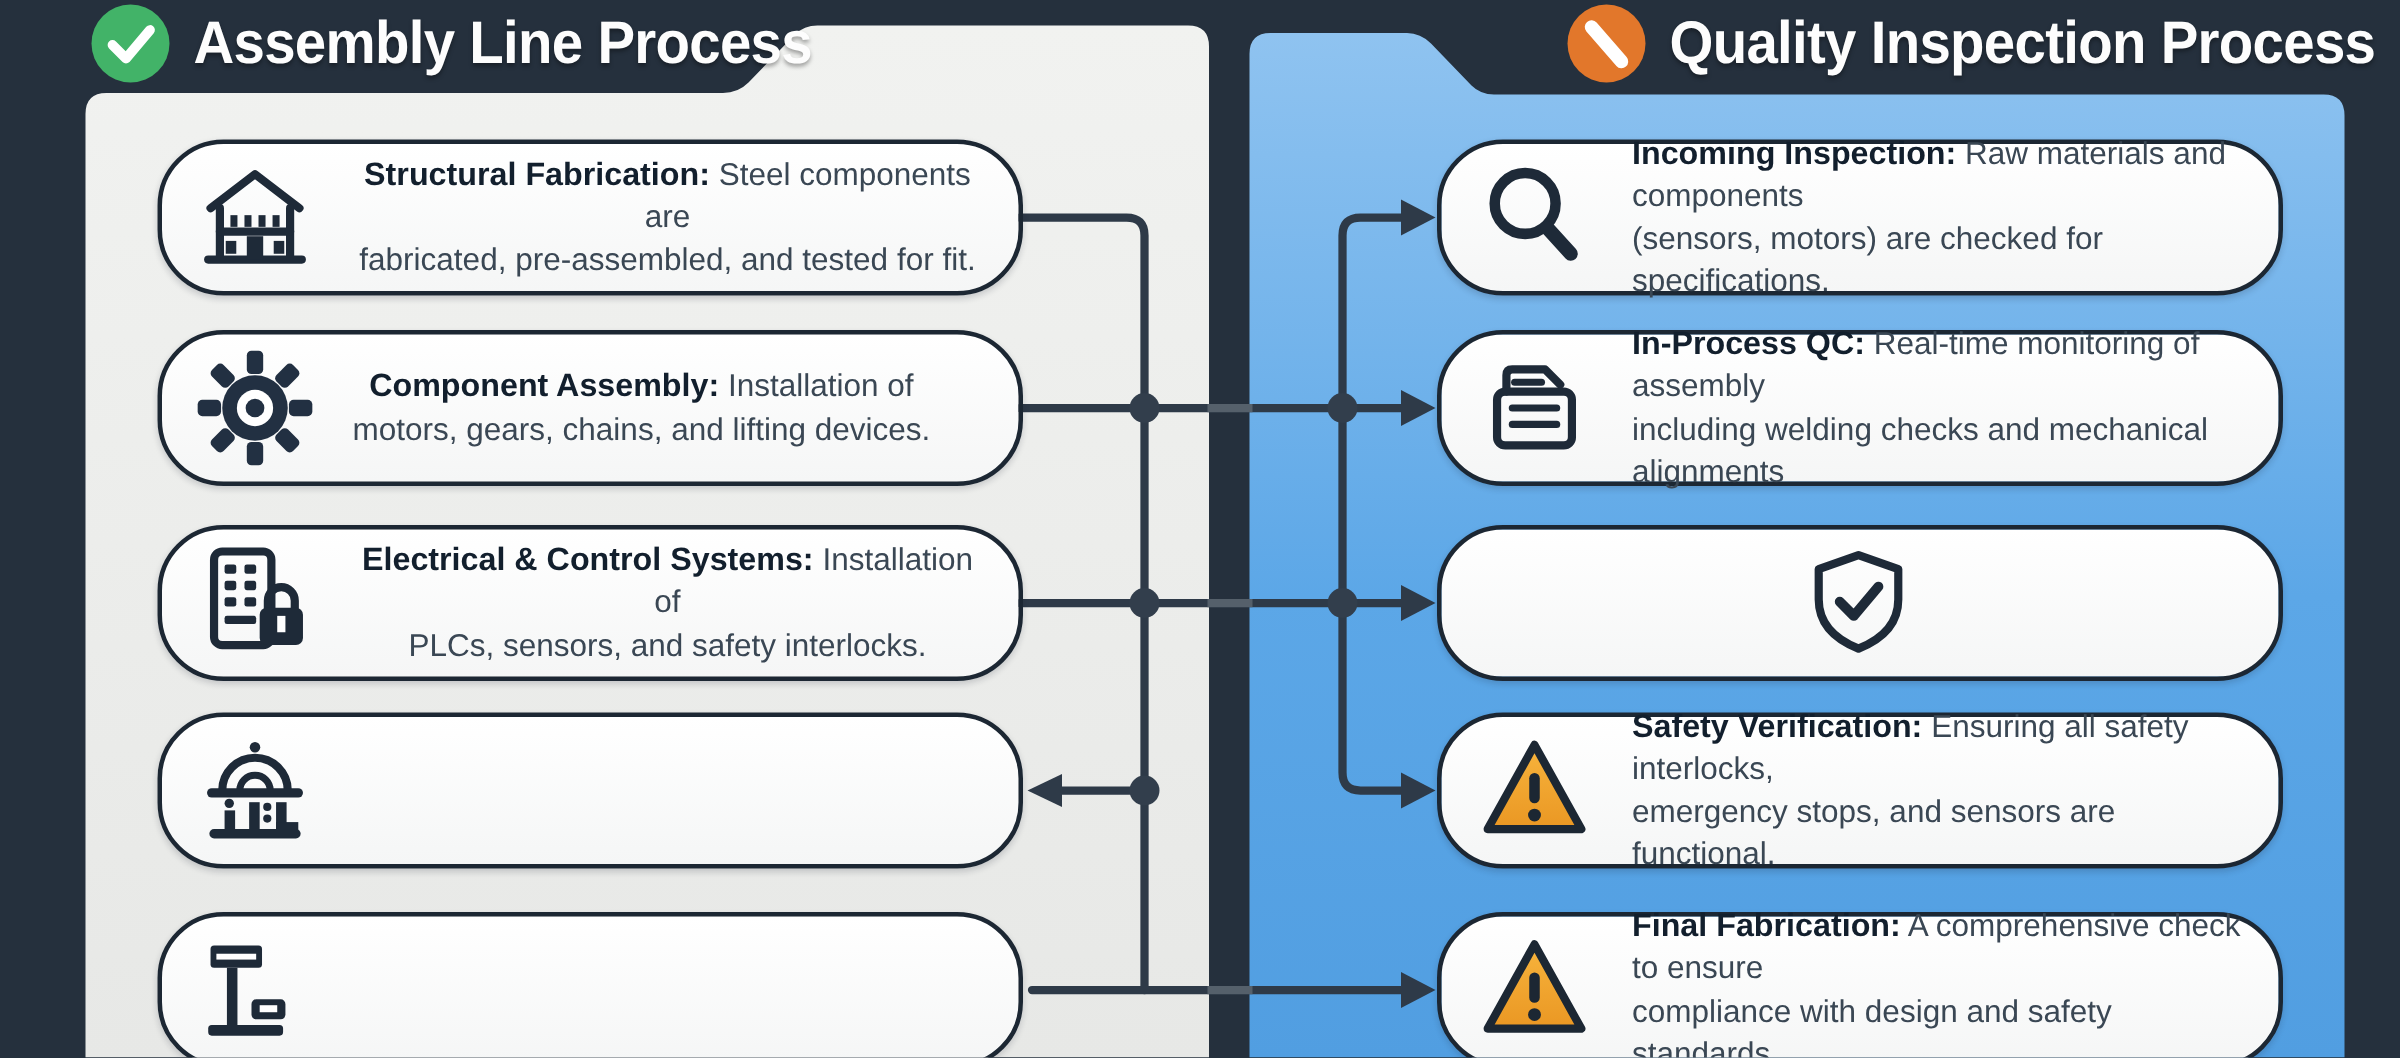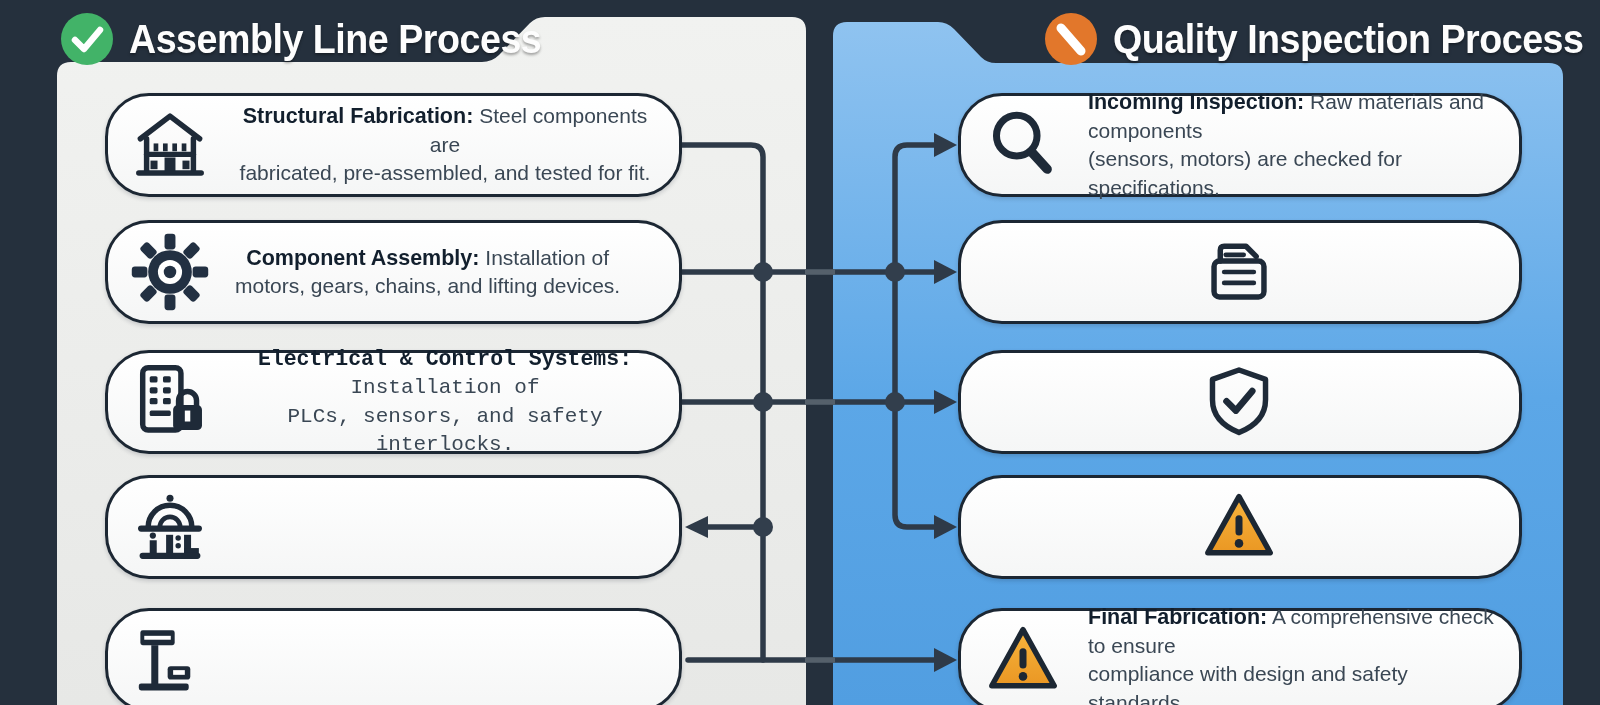--- a/index.html
+++ b/index.html
@@ -3,21 +3,21 @@
 <meta charset="utf-8">
 <style>
   html,body{margin:0;padding:0;}
   body{
     width:1600px;height:705px;position:relative;overflow:hidden;
     background:#25303d;
     font-family:"Liberation Sans",sans-serif;
   }
   .bg-layer{position:absolute;left:0;top:0;z-index:0;}
   
-  .panel-header{position:absolute;top:12px;display:flex;align-items:center;gap:15px;z-index:3;}
+  .panel-header{position:absolute;top:2px;display:flex;align-items:center;gap:15px;z-index:3;}
   .panel-header .badge{width:54px;height:54px;flex:0 0 54px;}
   .panel-header h1{
     margin:0;color:#fdfdfd;font-size:40px;font-weight:bold;letter-spacing:-.5px;
     transform:scaleX(.94);transform-origin:left center;white-space:nowrap;
     text-shadow:0 2px 3px rgba(0,0,0,.35);
   }
   #header-left{left:60px;}
   #header-right{left:1044px;}
   
   .pbox{
@@ -29,21 +29,21 @@
     box-shadow:0 2px 4px rgba(20,30,45,.18);
   }
   .pbox.left{left:105px;width:577px;text-align:center;}
   .pbox.right{left:958px;width:564px;justify-content:center;}
   .pbox .icon{flex:0 0 80px;height:82px;display:flex;align-items:center;justify-content:center;}
   .pbox .icon svg{width:78px;height:78px;}
   .pbox p{
     margin:0;font-size:21px;line-height:28.5px;color:#3a4754;white-space:pre-line;
   }
   .pbox p strong{color:#121f2d;font-weight:bold;font-size:21.5px;}
-  .row0{top:93px;}.row1{top:220px;}.row2{top:350px;font-family:Liberation Mono, monospace;}.row3{top:475px;}.row4{top:608px;}
+  .row0{top:93px;}.row1{top:220px;}.row2{top:350px;}.row3{top:475px;}.row4{top:608px;}
 </style>
 </head>
 <body>
 
 <svg class="bg-layer" width="1600" height="705" viewBox="0 0 1600 705">
   <defs>
     <linearGradient id="grayGrad" x1="0" y1="0" x2="0" y2="1">
       <stop offset="0" stop-color="#f1f2f0"></stop>
         <stop offset="1" stop-color="#e7e8e6"></stop>
     </linearGradient>
@@ -223,20 +223,22 @@
 <div class="pbox right row1">
   <span class="icon">
       <svg viewBox="0 0 100 100" fill="none" stroke="#1e2a38" stroke-width="7" stroke-linecap="round" stroke-linejoin="round">
         <path d="M26 36 V22 q0 -5 5 -5 h28 l13 13"></path>
         <path d="M33 28 H56" stroke-width="6"></path>
         <rect x="18" y="36" width="64" height="46" rx="7"></rect>
         <path d="M31 50 H69" stroke-width="6"></path>
         <path d="M31 64 H69" stroke-width="6"></path>
       </svg>
     </span>
+  <p><strong>In-Process QC:</strong> <span>Real-time monitoring of assembly
+including welding checks and mechanical alignments</span></p>
 </div>
 
 <div class="pbox right row2">
   <span class="icon">
       <svg viewBox="0 0 100 100" fill="none" stroke="#1e2a38" stroke-linecap="round" stroke-linejoin="round">
         <path d="M50 9 L84 21 V47 C84 68 70 81 50 89 C30 81 16 68 16 47 V21 Z" stroke-width="7"></path>
         <polyline points="34,49 46,61 67,36" stroke-width="8.5"></polyline>
       </svg>
     </span>
 </div>
@@ -248,20 +250,22 @@
           <linearGradient id="og1" x1="0" y1="0" x2="0" y2="1">
             <stop offset="0" stop-color="#f7b43d"></stop>
             <stop offset="1" stop-color="#ea9723"></stop>
           </linearGradient>
         </defs>
         <polygon points="50,11 90,83 10,83" fill="url(#og1)" stroke="#1c2733" stroke-width="7" stroke-linejoin="round"></polygon>
         <rect x="45.5" y="35" width="9" height="26" rx="4.5" fill="#1c2733"></rect>
         <circle cx="50" cy="71" r="5.5" fill="#1c2733"></circle>
       </svg>
     </span>
+  <p><strong>Safety Verification:</strong> <span>Ensuring all safety interlocks,
+emergency stops, and sensors are functional.</span></p>
 </div>
 
 <div class="pbox right row4">
   <span class="icon">
       <svg viewBox="0 0 100 100">
         <defs>
           <linearGradient id="og2" x1="0" y1="0" x2="0" y2="1">
             <stop offset="0" stop-color="#f7b43d"></stop>
             <stop offset="1" stop-color="#ea9723"></stop>
           </linearGradient>

